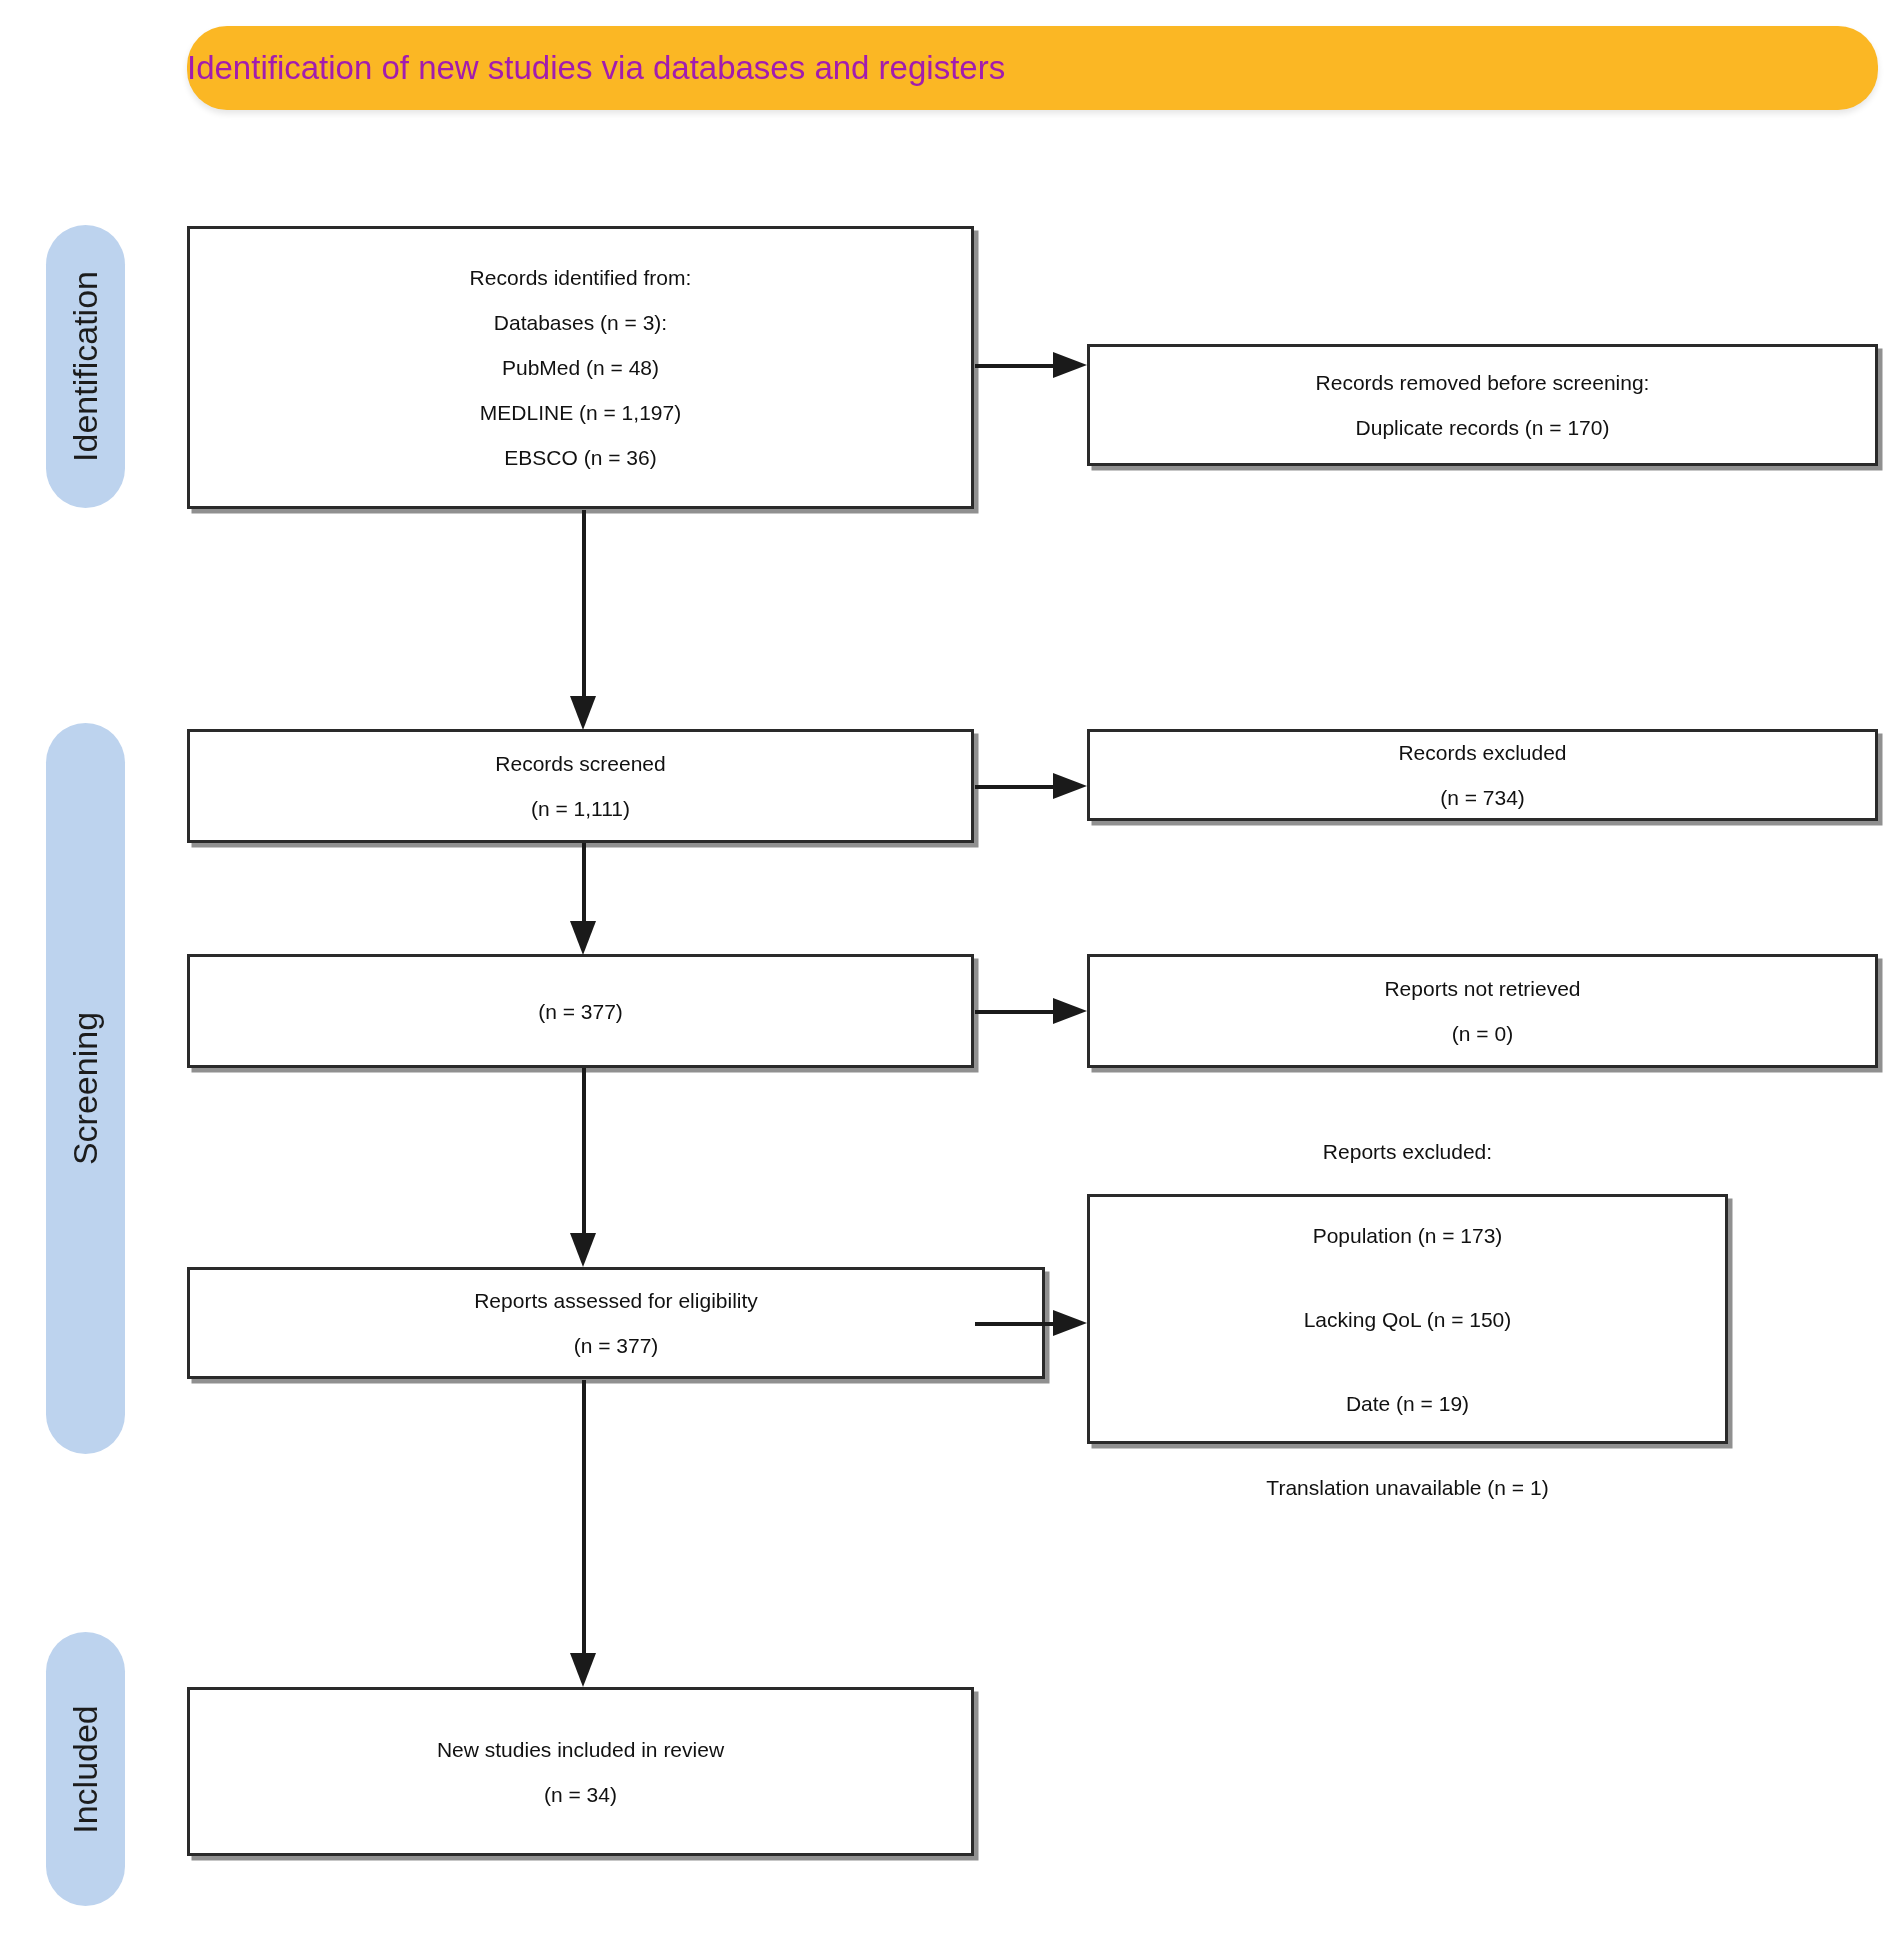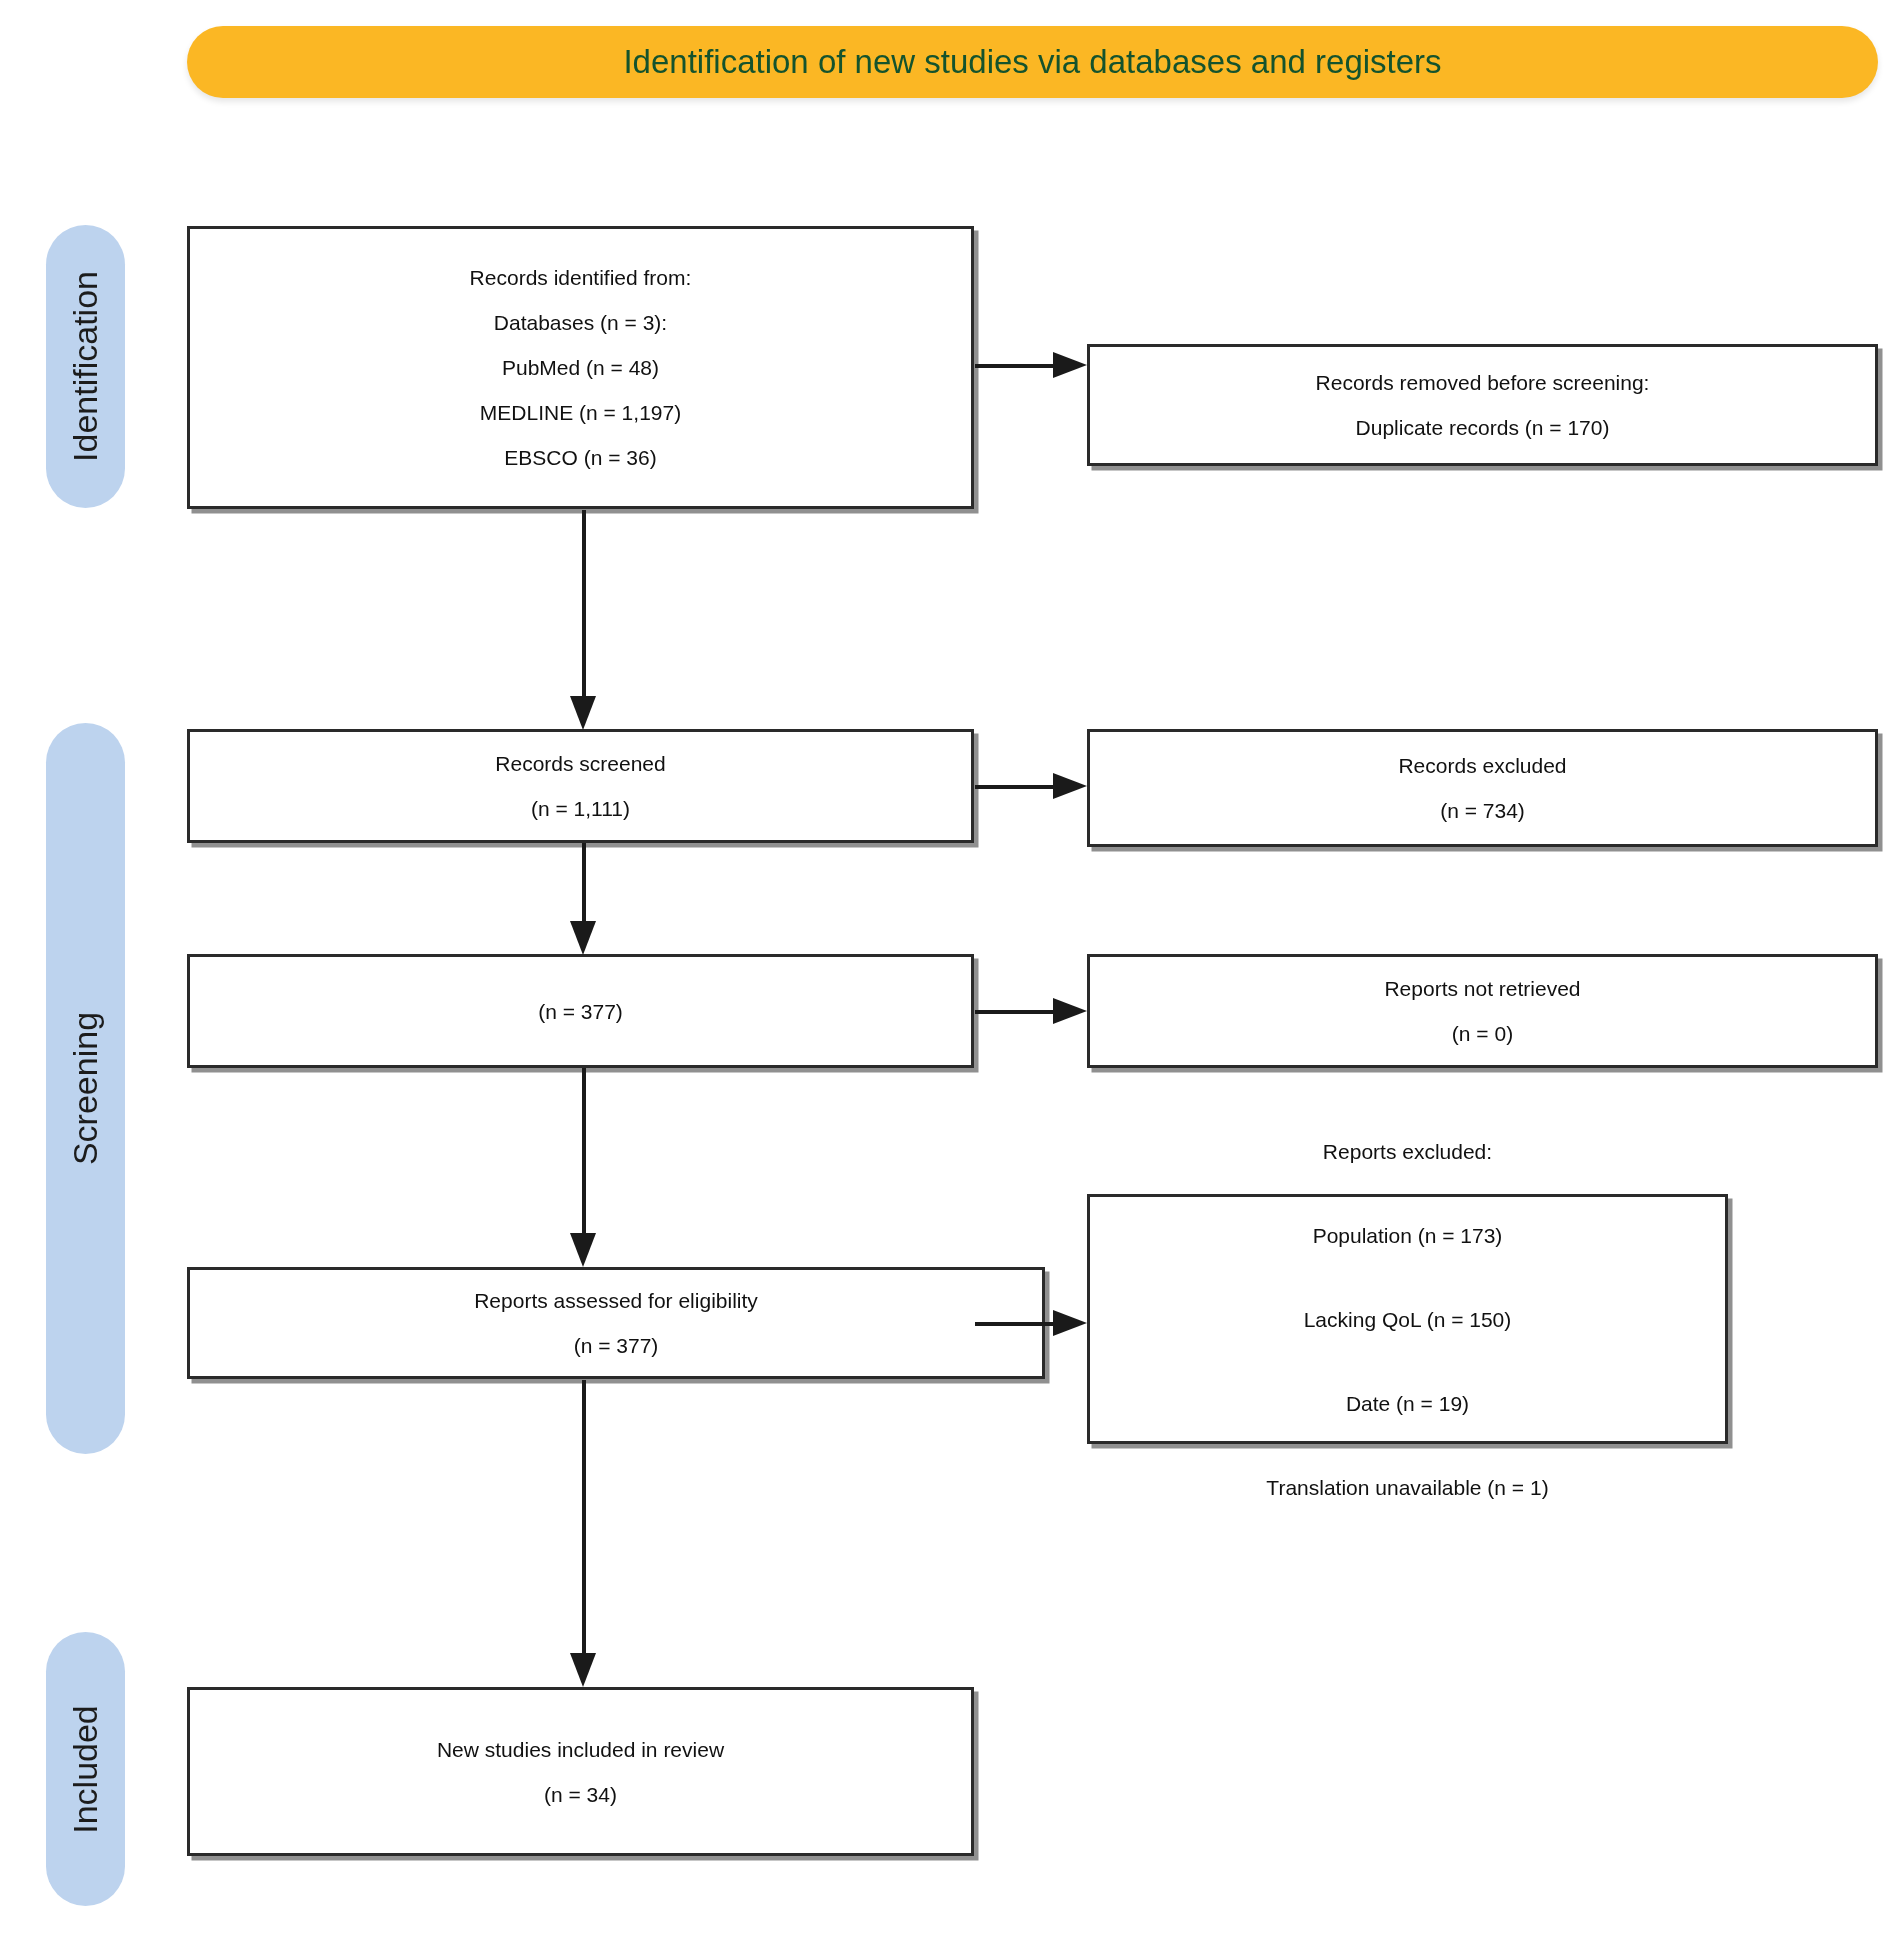--- a/index.html
+++ b/index.html
@@ -6,25 +6,25 @@
   #canvas{
     position:relative;
     width:1895px;height:1936px;
     background:#ffffff;
     font-family:"Liberation Sans","DejaVu Sans",sans-serif;
     color:#111;
     overflow:hidden;
   }
   
   .banner{
-    position:absolute;left:187px;top:26px;width:1691px;height:72px;
+    position:absolute;left:187px;top:26px;width:1691px;height:84px;
     background:var(--banner-color,#FBB724);
     border-radius:40px;
-    display:flex;align-items:center;justify-content:center;
-    font-size:33px;color:#14532d;
+    display:flex;align-items:center;
+    font-size:33px;color:#a21caf;
     box-shadow:0 3.7px 6px rgba(0,0,0,0.10);
   }
   
   .pill{
     position:absolute;left:46px;width:79px;
     background:var(--stage-color,#BDD3EE);
     border-radius:40px;
     display:flex;align-items:center;justify-content:center;
   }
   .pill .vtext{
@@ -105,21 +105,21 @@
   <div class="box" style="left:187px;top:1687px;width:787px;height:169px;">
     <span class="line">New studies included in review</span>
     <span class="line">(n = 34)</span>
   </div>
 
   <div class="box" style="left:1087px;top:304px;width:791px;height:122px;margin-top:40px;">
     <span class="line">Records removed before screening:</span>
     <span class="line">Duplicate records (n = 170)</span>
   </div>
 
-  <div class="box" style="left:1087px;top:729px;width:791px;height:118px;">
+  <div class="box" style="left:1087px;top:729px;width:791px;height:92px;">
     <span class="line">Records excluded</span>
     <span class="line">(n = 734)</span>
   </div>
 
   <div class="box" style="left:1087px;top:954px;width:791px;height:114px;">
     <span class="line">Reports not retrieved</span>
     <span class="line">(n = 0)</span>
   </div>
 
   <div class="box" style="left:1087px;top:1194px;width:641px;height:250px;gap:39px;">

